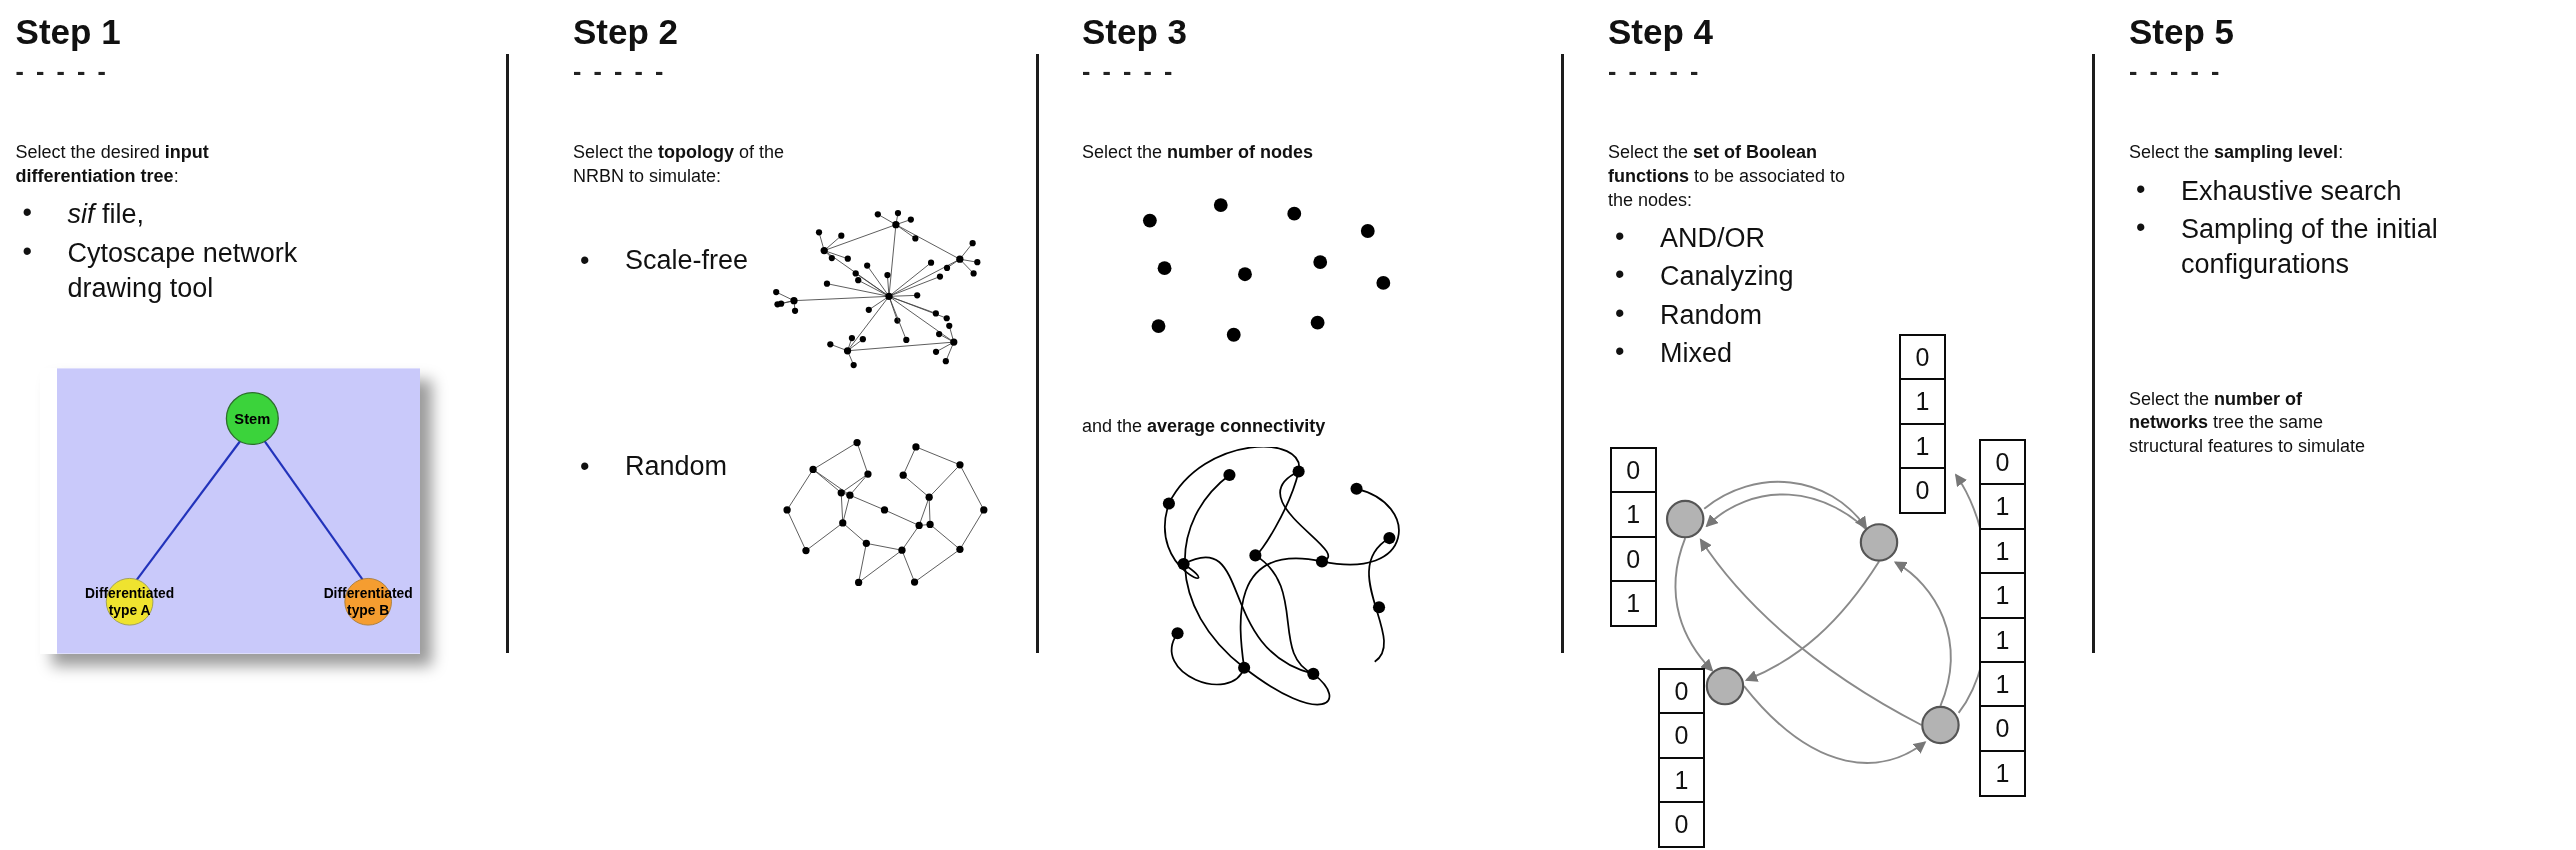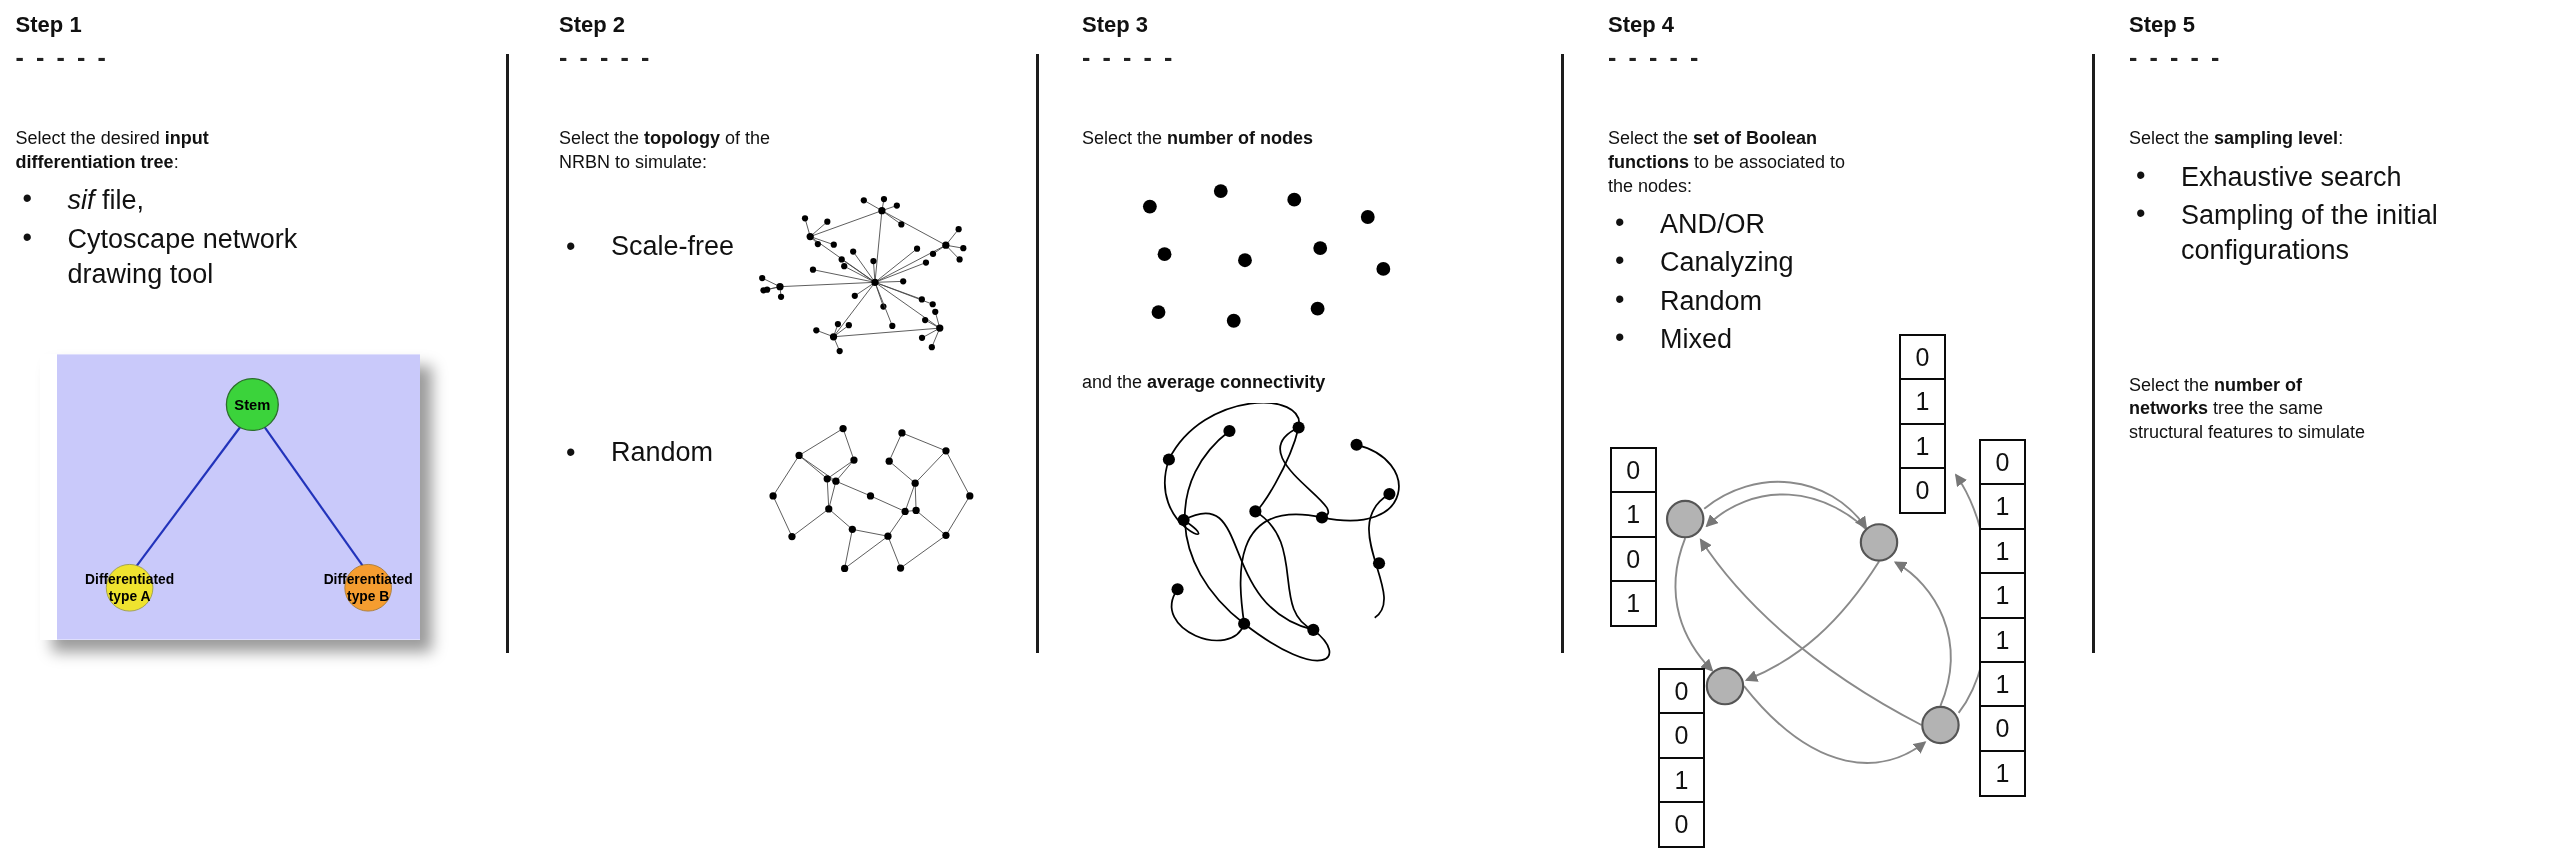--- a/index.html
+++ b/index.html
@@ -1,19 +1,19 @@
 <!DOCTYPE html>
 <html style="font-size:14px"><head>
 <meta charset="utf-8">
 <style>
   html,body{margin:0;padding:0;background:#fff;}
   .page{position:relative;width:2576px;height:851px;background:#ffffff;overflow:hidden;
         font-family:"Liberation Sans",sans-serif;color:#111;}
   .col{position:absolute;top:12px;}
-  .step-title{font-size:22px;font-weight:bold;margin:0 0 5.2px 0;}
+  .step-title{font-size:35px;font-weight:bold;margin:0 0 5.2px 0;}
   .dash{font-size:25px;font-weight:bold;color:#222;letter-spacing:2.6px;margin:0 0 55px 0;}
   .ptext{font-size:18px;line-height:1.32;margin:0 0 8.7px 0;}
   .ptext b{font-weight:bold;}
   ul.blist{list-style:none;margin:5.2px 0 0 0;padding:0;font-size:27px;}
   ul.blist li{display:flex;margin:2.6px 0;}
   .bullet{width:45px;flex:none;padding-left:7px;}
   .btext{line-height:1.32;}
   .tree-wrap{margin:61px 0 0 24px;width:363px;height:286px;box-shadow:12px 12px 14px #9b9b9b;padding-left:17px;}
   .net-row{position:relative;height:215px;}
   .net-row .rowlabel{position:absolute;left:0;display:flex;font-size:27px;}
@@ -63,21 +63,21 @@
         <circle cx="360" cy="270" r="27" stroke="#a87830" stroke-width="1" fill="#f59d30"></circle>
         <text x="226" y="64" text-anchor="middle" class="tlabel-big">Stem</text>
         <text x="84" y="266" text-anchor="middle" class="tlabel">Differentiated</text>
         <text x="84" y="285" text-anchor="middle" class="tlabel">type A</text>
         <text x="360" y="266" text-anchor="middle" class="tlabel">Differentiated</text>
         <text x="360" y="285" text-anchor="middle" class="tlabel">type B</text>
       </svg>
     </div>
   </section>
 
-  <section class="col" style="left:559px;width:467px;">
+  <section class="col" style="left:573px;width:467px;">
     <h2 class="step-title">Step 2</h2>
     <div class="dash">- - - - -</div>
     <p class="ptext">
       <span>Select the </span><b>topology</b><span> of the</span><br>
       <span>NRBN to simulate:</span>
     </p>
     <div class="net-row" style="height:216px;">
       <span class="rowlabel" style="top:48px;">
         <span class="bullet">•</span>
         <span>Scale-free</span>
@@ -249,21 +249,21 @@
         <circle cx="205" cy="32" r="8" fill="#000"></circle>
         <circle cx="290" cy="52" r="8" fill="#000"></circle>
         <circle cx="55" cy="95" r="8" fill="#000"></circle>
         <circle cx="148" cy="102" r="8" fill="#000"></circle>
         <circle cx="235" cy="88" r="8" fill="#000"></circle>
         <circle cx="308" cy="112" r="8" fill="#000"></circle>
         <circle cx="48" cy="162" r="8" fill="#000"></circle>
         <circle cx="135" cy="172" r="8" fill="#000"></circle>
         <circle cx="232" cy="158" r="8" fill="#000"></circle>
       </svg>
-    <p class="ptext" style="margin-top:26px;">
+    <p class="ptext" style="margin-top:56px;">
       <span>and the </span><b>average connectivity</b>
     </p>
     <svg id="tangle" width="294" height="260" viewBox="0 0 340 300" style="display:block;margin:7px 0 0 48px;">
         <path d="M45,65 C85,-15 205,-15 195,28 S150,125 145,125" fill="none" stroke="#000" stroke-width="2"></path>
         <path d="M115,32 C45,85 42,185 132,255 S255,295 212,262" fill="none" stroke="#000" stroke-width="2"></path>
         <path d="M262,48 C335,65 330,155 222,132 S125,205 132,255" fill="none" stroke="#000" stroke-width="2"></path>
         <path d="M300,105 C238,142 322,222 283,248" fill="none" stroke="#000" stroke-width="2"></path>
         <path d="M62,135 C142,92 100,235 212,262" fill="none" stroke="#000" stroke-width="2"></path>
         <path d="M55,215 C22,262 118,298 132,255" fill="none" stroke="#000" stroke-width="2"></path>
         <path d="M195,28 C122,62 262,122 222,132" fill="none" stroke="#000" stroke-width="2"></path>

